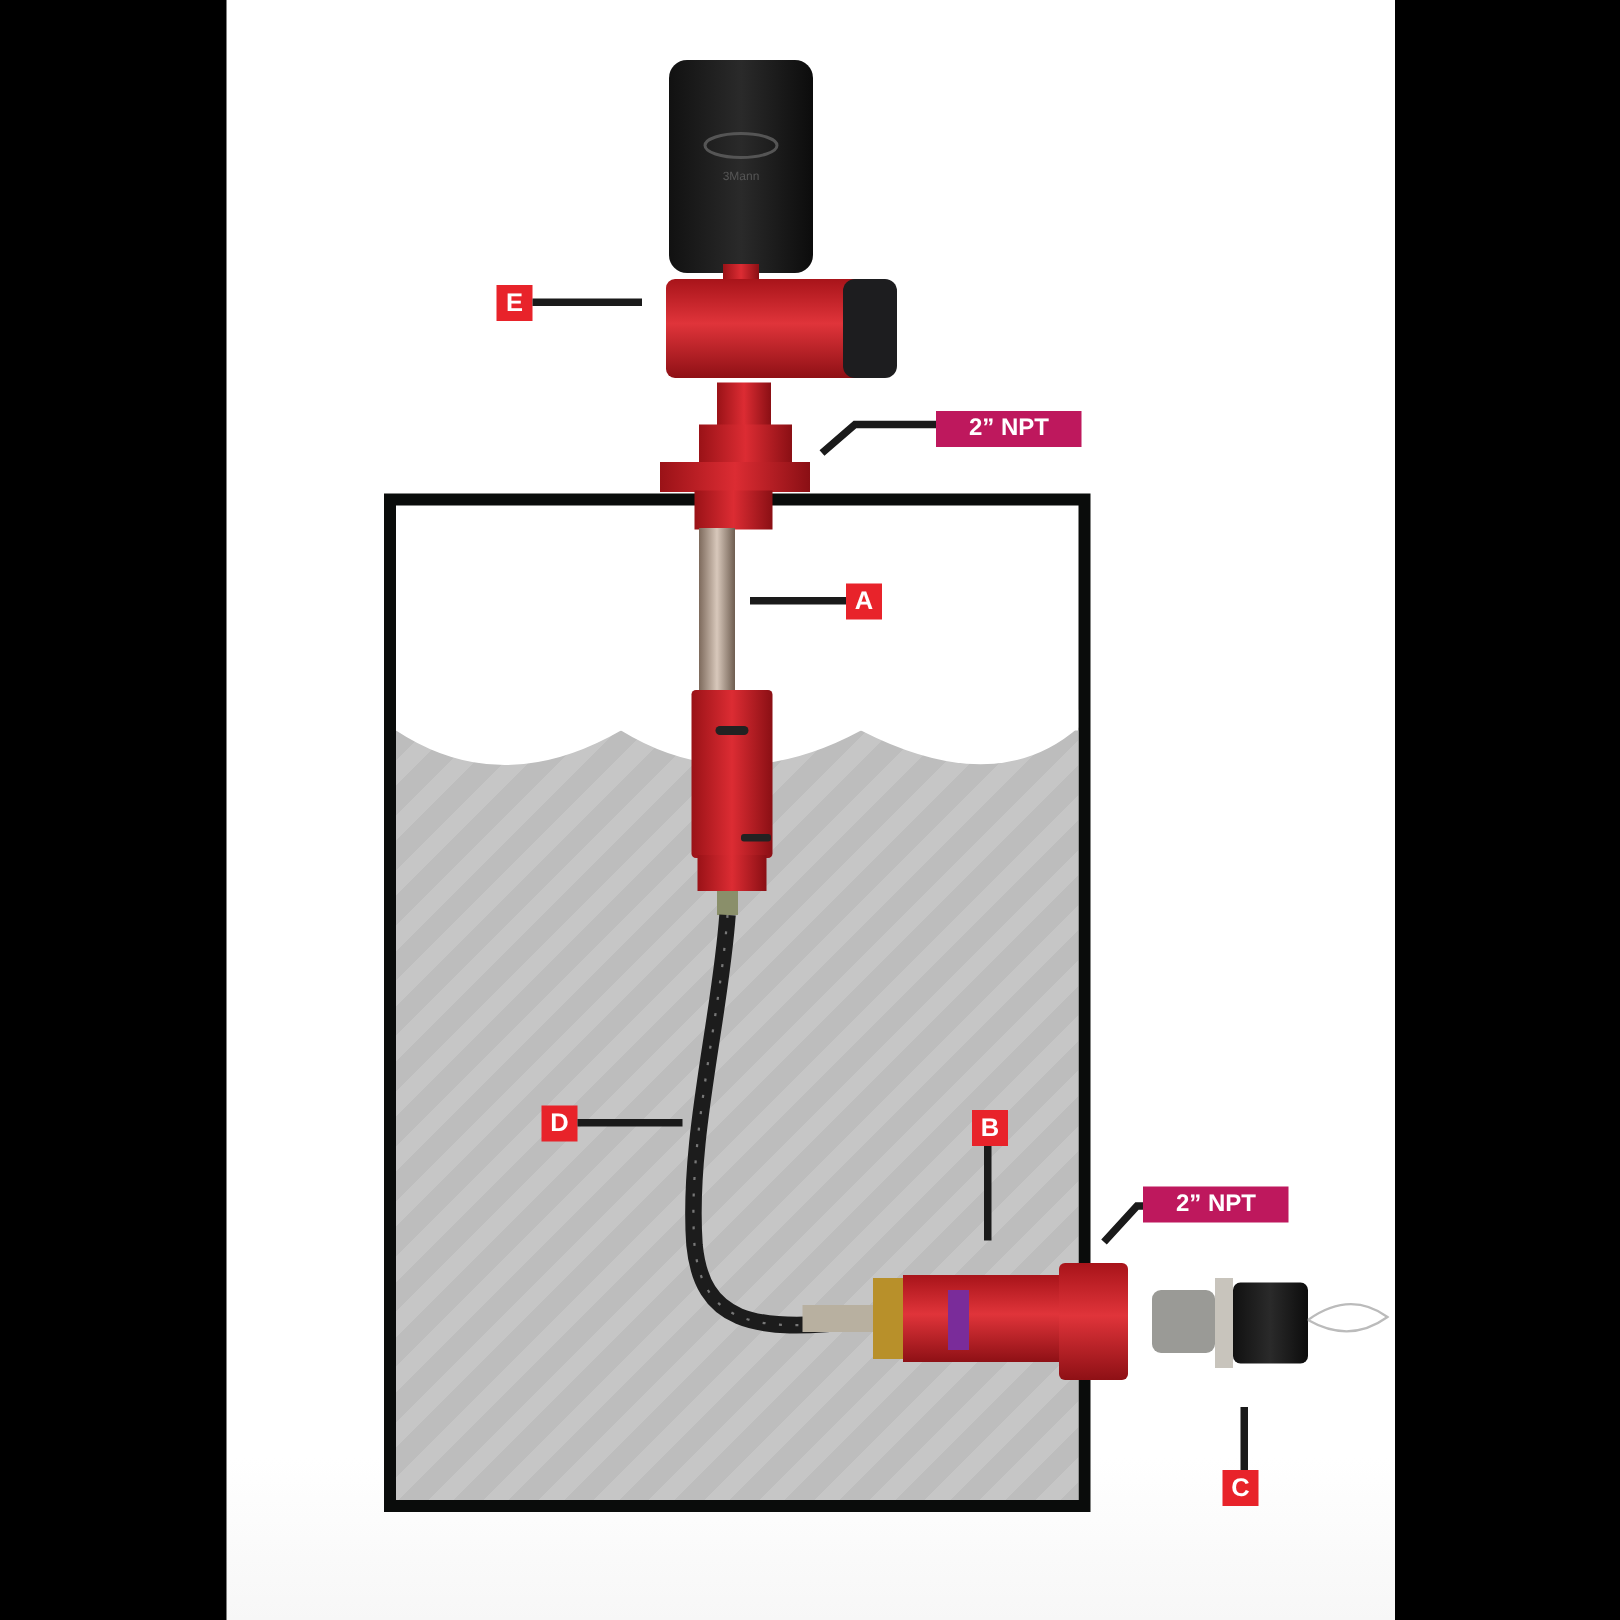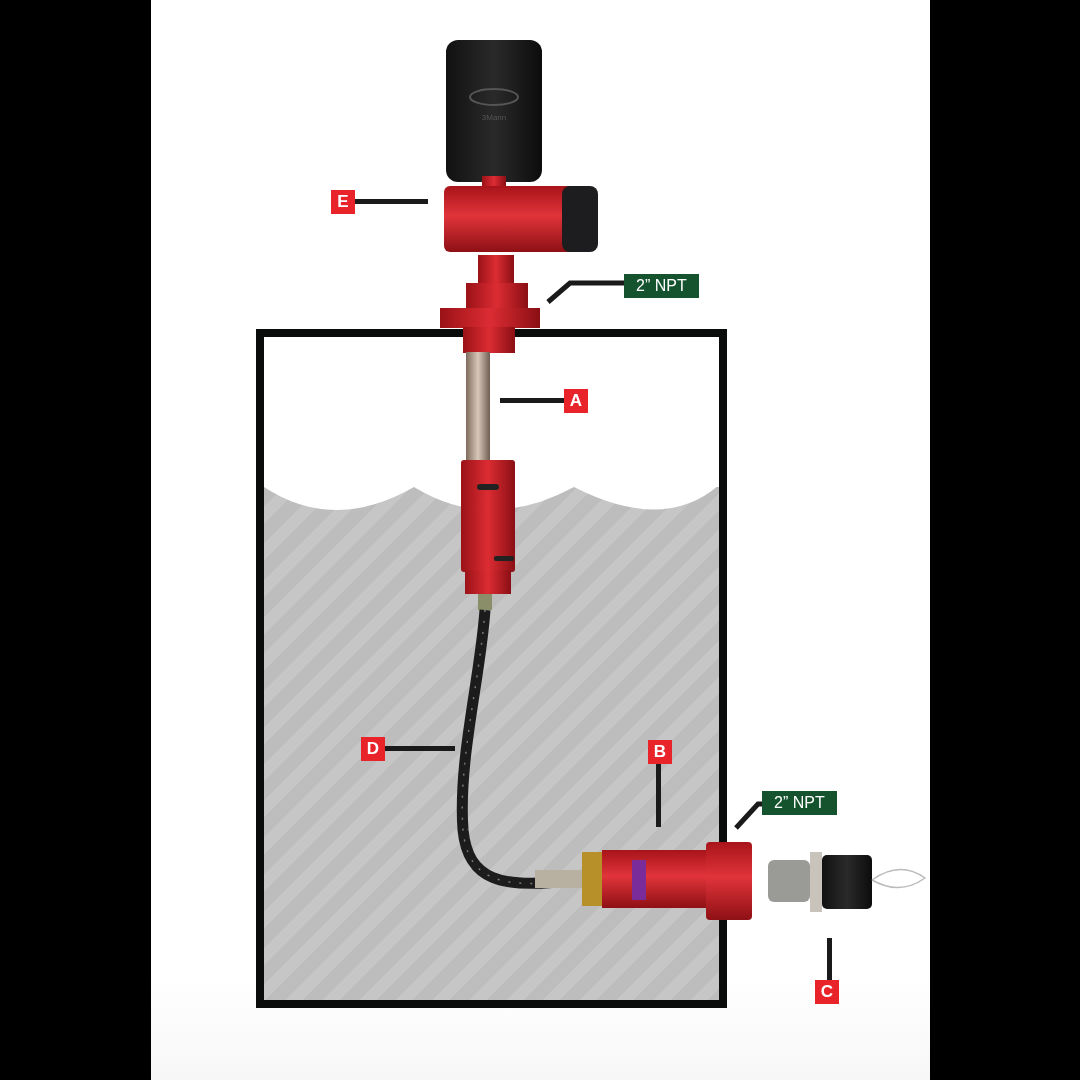--- a/index.html
+++ b/index.html
@@ -4,21 +4,21 @@
 <style>
   html, body { margin:0; padding:0; }
   body { width:1080px; height:1080px; background:#000; position:relative; overflow:hidden; font-family:"Liberation Sans", sans-serif; }
   .page { position:absolute; left:151px; top:0; width:779px; height:1080px; background:linear-gradient(#fff 0%, #fff 90%, #f7f7f7 100%); }
   .tank { position:absolute; left:256px; top:329px; width:455px; height:663px; border:8px solid #0a0c0b; background:#fff; overflow:hidden; }
   .liquid { position:absolute; left:0; top:150px; width:100%; height:calc(100% - 150px);
     background: repeating-linear-gradient(135deg, #bdbdbd 0px, #bdbdbd 14px, #c6c6c6 14px, #c6c6c6 26px); }
   .wave { position:absolute; left:0; top:136px; width:100%; height:50px; }
   .label { position:absolute; width:24px; height:24px; background:#e8232a; color:#fff; font-weight:bold; font-size:17px; line-height:24px; text-align:center; }
   .lead { position:absolute; background:#1a1a1a; }
-  .npt { position:absolute; background:#14532d; color:#fff; font-weight:normal; font-size:16px; line-height:24px; padding:0 12px; height:24px; white-space:nowrap; }
+  .npt { position:absolute; background:#be185d; color:#fff; font-weight:bold; font-size:16px; line-height:24px; padding:0 22px; height:24px; white-space:nowrap; }
   svg.parts { position:absolute; left:0; top:0; }
 </style>
 </head>
 <body>
 
 <div class="page"></div>
 
 <div class="tank">
   <div class="liquid"></div>
   <svg class="wave" viewBox="0 0 455 50" preserveAspectRatio="none">

